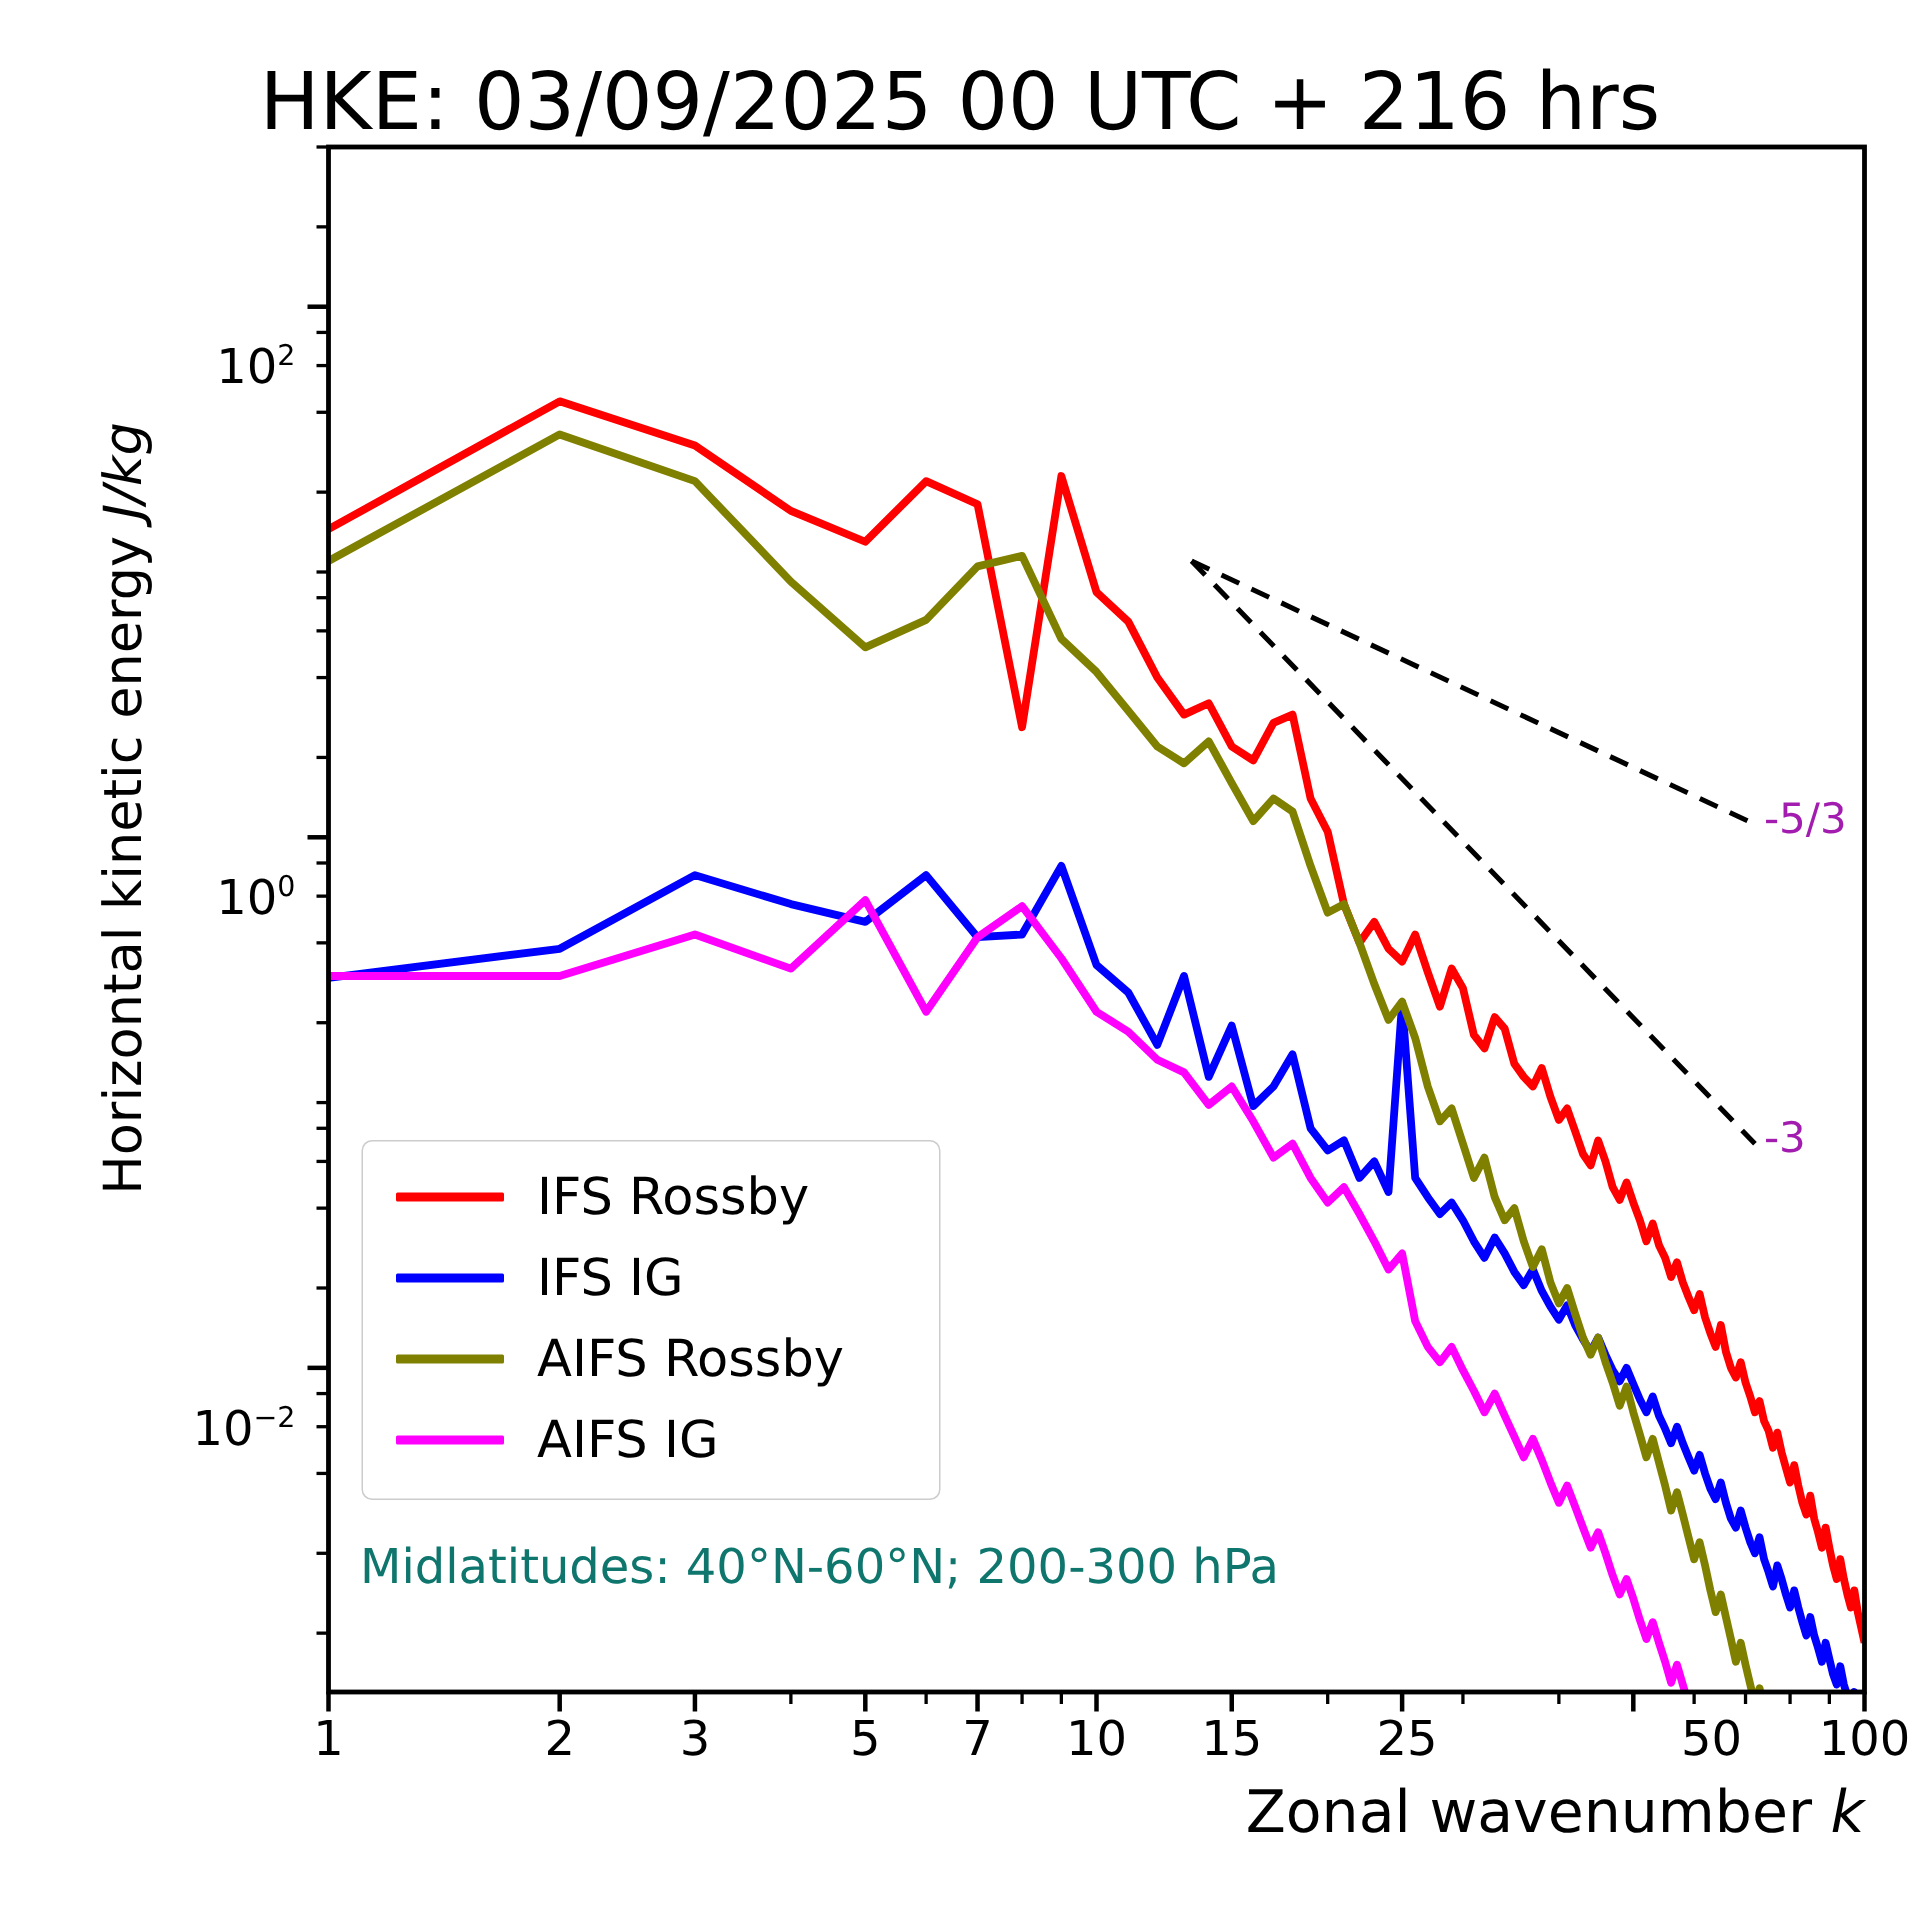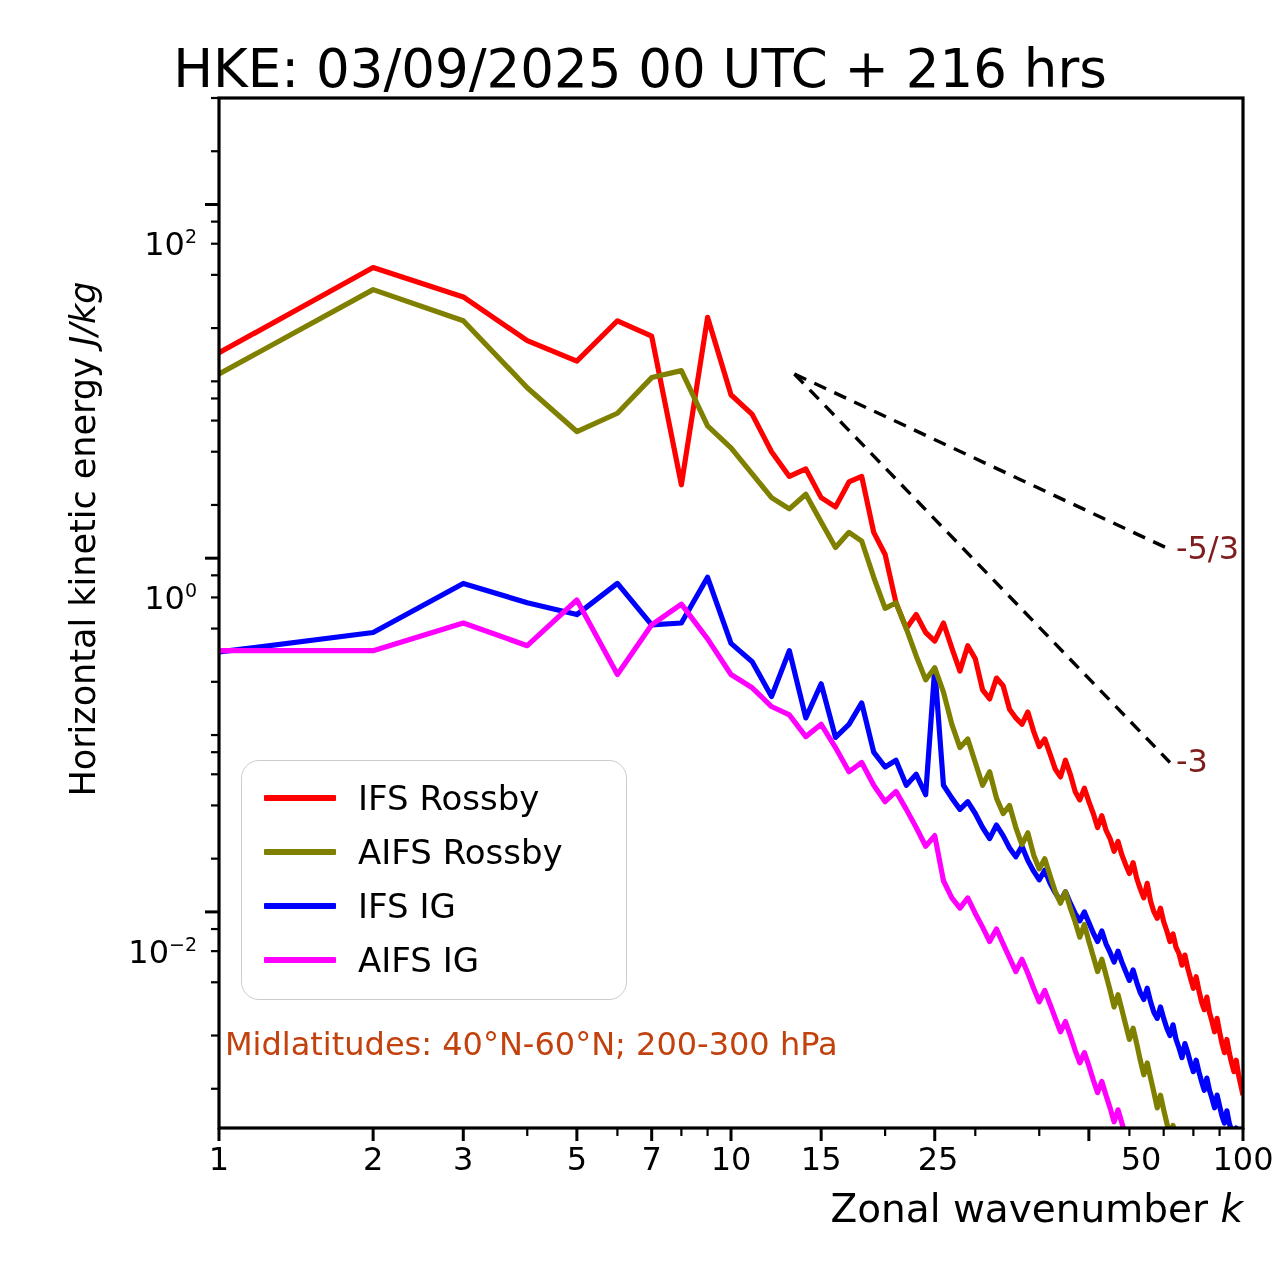--- a/index.html
+++ b/index.html
@@ -18,28 +18,28 @@
     position:absolute;left:219px;top:1186px;width:1024px;text-align:right;
     font-size:39px;color:#000;
   }
   #xlabel i{font-style:italic;}
   #plot-svg{position:absolute;left:0;top:0;}
   .xtick-label{position:absolute;font-size:32px;color:#000;transform:translateX(-50%);top:1140px;}
   .ytick-label{position:absolute;font-size:32px;color:#000;transform:translateY(-50%);text-align:right;margin-top:40px;}
   .ytick-label sup{font-size:19px;vertical-align:super;}
   #legend{
     position:absolute;left:241px;top:760px;width:386px;
-    border:1.6px solid #cccccc;border-radius:18px;background:#ffffff;
+    border:1.6px solid #cccccc;border-radius:7px;background:#ffffff;
     padding:10px 0 12px 0;box-sizing:border-box;
   }
   .legend-row{display:flex;align-items:center;height:54px;padding-left:22px;}
   .legend-swatch{width:72px;height:6px;border-radius:1px;margin-right:22px;flex:0 0 auto;}
   .legend-text{font-size:34px;color:#000;white-space:nowrap;}
-  #annotation{position:absolute;left:225px;top:1025px;font-size:32px;color:#c2410c;white-space:nowrap;}
-  .slope-label{position:absolute;font-size:32px;color:#7f1d1d;white-space:nowrap;}
+  #annotation{position:absolute;left:240px;top:1025px;font-size:32px;color:#0f766e;white-space:nowrap;}
+  .slope-label{position:absolute;font-size:28px;color:#a21caf;white-space:nowrap;}
 </style>
 </head>
 <body>
 
 <div id="root">
 
   <div id="chart-title">HKE: 03/09/2025 00 UTC + 216 hrs</div>
 
   <div id="ylabel"><span>Horizontal kinetic energy </span><i>J/kg</i></div>
 
@@ -130,26 +130,26 @@
       <div class="ytick-label" style="top: 558.193px; right: 1083px;">10<sup>0</sup></div>
       <div class="ytick-label" style="top: 911.907px; right: 1083px;">10<sup>−2</sup></div>
     </div>
 
   <div id="legend">
       <div class="legend-row">
         <span class="legend-swatch" style="background: rgb(255, 0, 0);"></span>
         <span class="legend-text">IFS Rossby</span>
       </div>
       <div class="legend-row">
+        <span class="legend-swatch" style="background: rgb(0, 0, 255);"></span>
+        <span class="legend-text">IFS IG</span>
+      </div>
+      <div class="legend-row">
         <span class="legend-swatch" style="background: rgb(128, 128, 0);"></span>
         <span class="legend-text">AIFS Rossby</span>
-      </div>
-      <div class="legend-row">
-        <span class="legend-swatch" style="background: rgb(0, 0, 255);"></span>
-        <span class="legend-text">IFS IG</span>
       </div>
       <div class="legend-row">
         <span class="legend-swatch" style="background: rgb(255, 0, 255);"></span>
         <span class="legend-text">AIFS IG</span>
       </div>
     </div>
 
   <div id="annotation">Midlatitudes: 40°N-60°N; 200-300 hPa</div>
 
   <div id="slope-labels">

